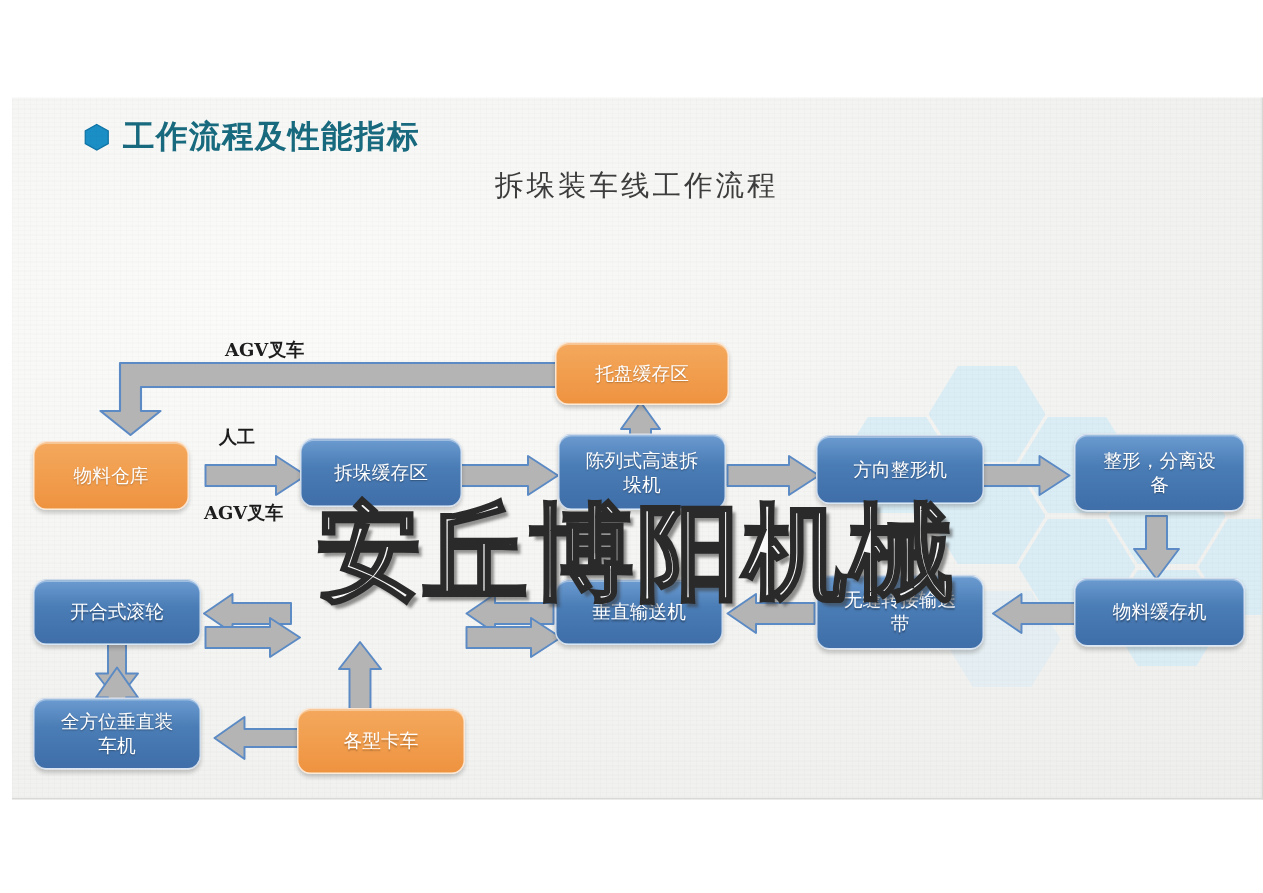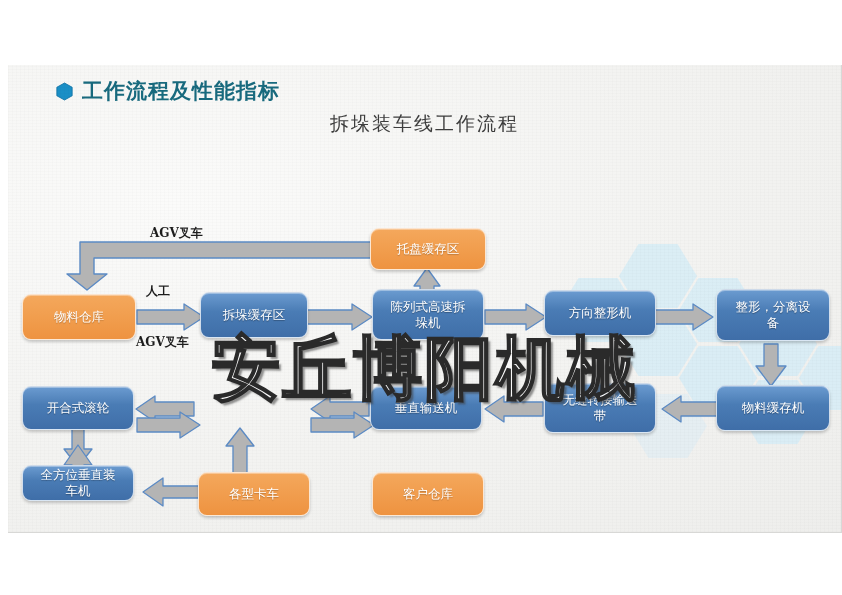--- a/index.html
+++ b/index.html
@@ -249,21 +249,21 @@
         <path d="M8,42 L8,20 L0,20 L14,0 L28,20 L20,20 L20,42 Z" fill="#b4b4b4" stroke="#5b8ac4" stroke-width="1.3" stroke-linejoin="round"></path>
       </svg>
     </div>
 
     <div class="arrow" style="left:130px; top:363px; width:120px; height:80px;">
       <svg width="120" height="80" viewBox="0 0 120 80">
         <path d="M102,0 L116,18 L109,18 L109,58 L25,58 L25,50 L5,64 L25,78 L25,70 L95,70 L95,18 L88,18 Z" fill="#b4b4b4" stroke="#5b8ac4" stroke-width="1.3" stroke-linejoin="round"></path>
       </svg>
     </div>
 
-    <div class="node orange" style="left:14px; top:229px; width:114px; height:46px;">
+    <div class="node orange" style="left:14px; top:229px; width:104px; height:46px;">
       <span>物料仓库</span>
     </div>
 
     <div class="node orange" style="left:362px; top:163px; width:116px; height:42px;">
       <span>托盘缓存区</span>
     </div>
 
     <div class="node blue" style="left:192px; top:227px; width:108px; height:46px;text-align:center;">
       <span>拆垛缓存区</span>
     </div>
@@ -290,31 +290,28 @@
 
     <div class="node blue" style="left:362px; top:321px; width:112px; height:44px;">
       <span>垂直输送机</span>
     </div>
 
 
     <div class="node blue" style="left:14px; top:321px; width:112px; height:44px;">
       <span>开合式滚轮</span>
     </div>
 
-    <div class="node blue" style="left:14px; top:400px; width:112px; height:36px;">
+    <div class="node blue" style="left:14px; top:400px; width:112px; height:48px;">
       <span>全方位垂直装车机</span>
     </div>
 
     <div class="node orange" style="left:190px; top:407px; width:112px; height:44px;">
       <span>各型卡车</span>
     </div>
 
-    <div class="node orange" style="left:364px; top:407px; width:112px; height:44px;">
-      <span>客户仓库</span>
-    </div>
 
     <div class="edge-label" style="left:142px; top:160px;">AGV叉车</div>
 
     <div class="edge-label" style="left:138px; top:218px;">人工</div>
 
     <div class="edge-label" style="left:128px; top:269px;">AGV叉车</div>
 
     <div id="watermark">安丘博阳机械</div>
 
     <div id="footer-note"></div>

